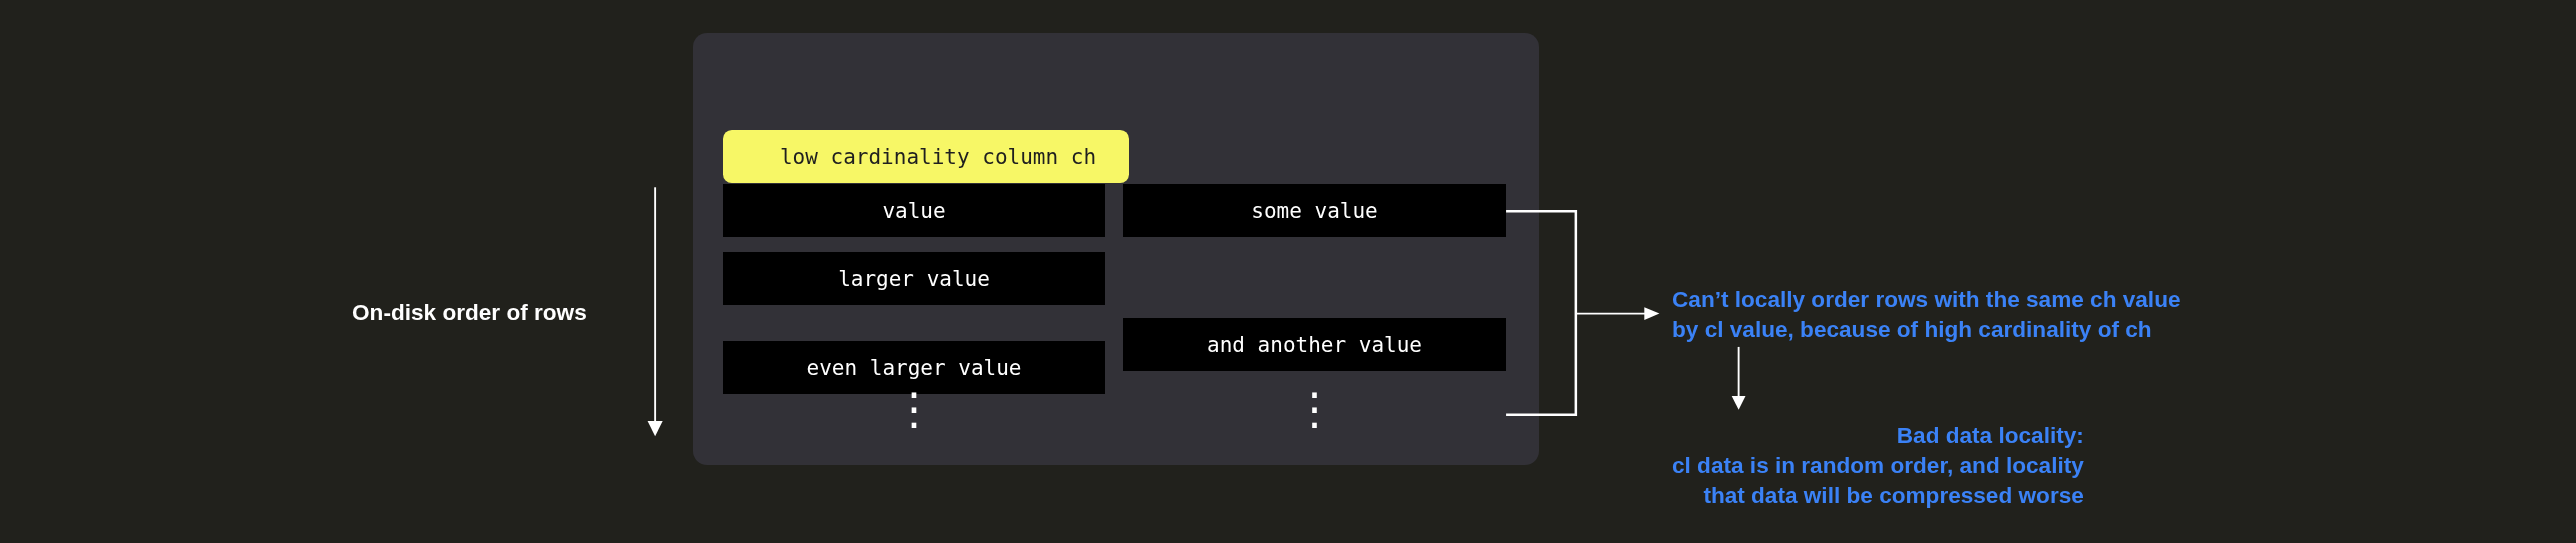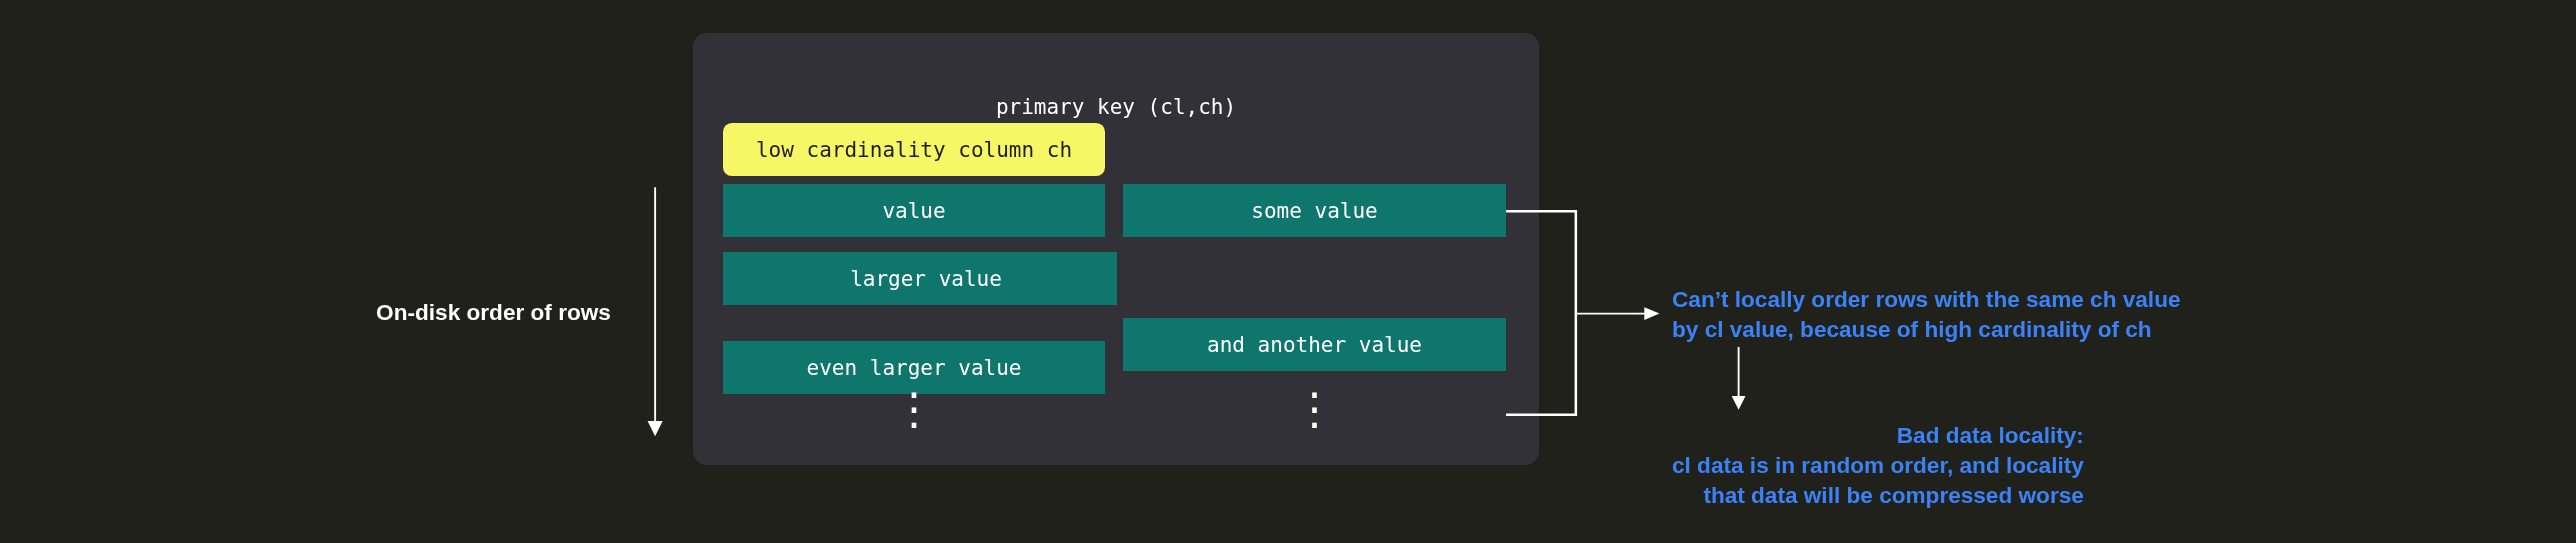--- a/index.html
+++ b/index.html
@@ -16,57 +16,56 @@
   .panel-title{
     position:absolute;left:0;top:61px;width:100%;
     text-align:center;color:#ffffff;font-size:21px;line-height:26.4px;
   }
   .col-header{
     position:absolute;height:53px;background:#f7f766;border-radius:8.8px;
     display:flex;align-items:center;justify-content:center;
     color:#1f1f1f;font-size:21px;
   }
   .cell{
-    position:absolute;height:53px;background:#0f766e;
+    position:absolute;height:53px;background:#000000;
     display:flex;align-items:center;justify-content:center;
     color:#ffffff;font-size:21px;
   }
   .col1{left:30px;width:382px;}
   .col2{left:430px;width:383px;}
   .ellipsis{
     position:absolute;top:344px;height:63px;line-height:63px;
     text-align:center;color:#ffffff;font-size:44px;
   }
   
   .left-label{
     position:absolute;left:352px;top:299px;width:283px;
-    text-align:center;color:#ffffff;font-size:22.6px;font-weight:bold;line-height:28px;
+    text-align:left;color:#ffffff;font-size:22.6px;font-weight:bold;line-height:28px;
     white-space:nowrap;
   }
   .note{
     position:absolute;color:#3b82f6;font-size:22.6px;font-weight:bold;
     white-space:nowrap;
   }
   .note-1{left:1672px;top:285px;line-height:29.5px;}
   .note-2{left:1672px;top:421px;line-height:30px;text-align:right;}
   .arrows{position:absolute;left:0;top:0;width:2576px;height:543px;pointer-events:none;}
 </style>
 </head>
 <body>
 
 <div id="canvas">
 
   <div class="left-label">On-disk order of rows</div>
 
   <div class="panel">
-    <div class="panel-title mono">primary key (cl,ch)</div>
 
-    <div class="col-header mono col1" style="top:90px;">low cardinality column ch</div>
+    <div class="col-header mono col1" style="top:97px;padding-left:24px;">low cardinality column ch</div>
     <div class="cell mono col1" style="top:151px;">value</div>
-    <div class="cell mono col1" style="top:219px;padding-left:12px;">larger value</div>
+    <div class="cell mono col1" style="top:219px;">larger value</div>
     <div class="cell mono col1" style="top:300px;margin-top:8px;">even larger value</div>
     <div class="ellipsis col1">⋮</div>
 
     <div class="cell mono col2" style="top:151px;">some value</div>
     <div class="cell mono col2" style="top:285px;">and another value</div>
     <div class="ellipsis col2">⋮</div>
   </div>
 
   <div class="note note-1">
     <div>Can’t locally order rows with the same ch value</div>

